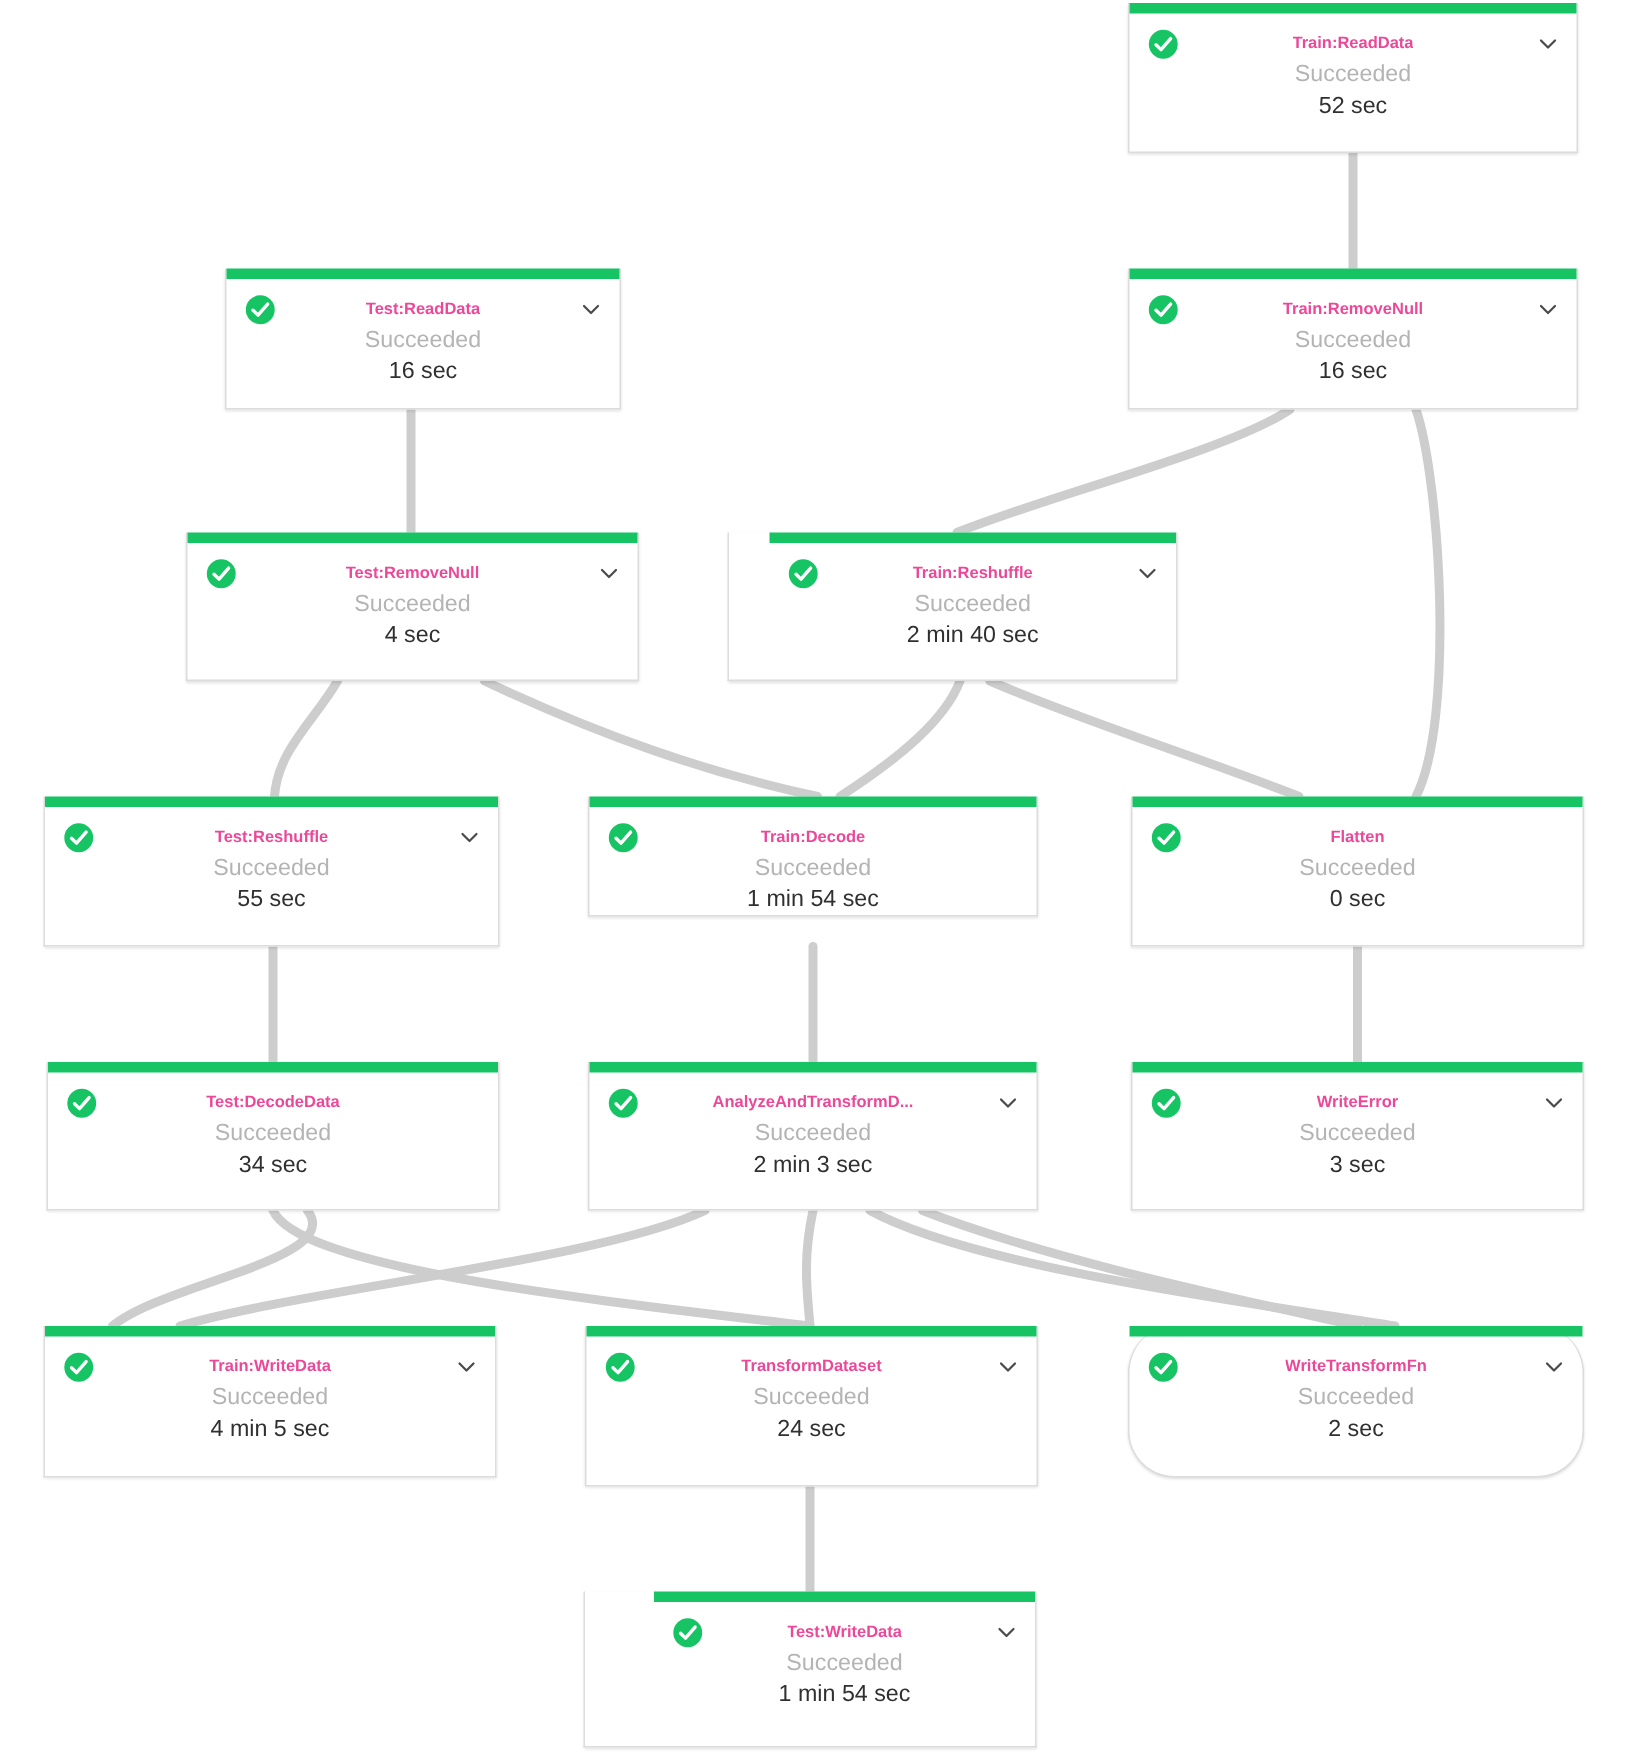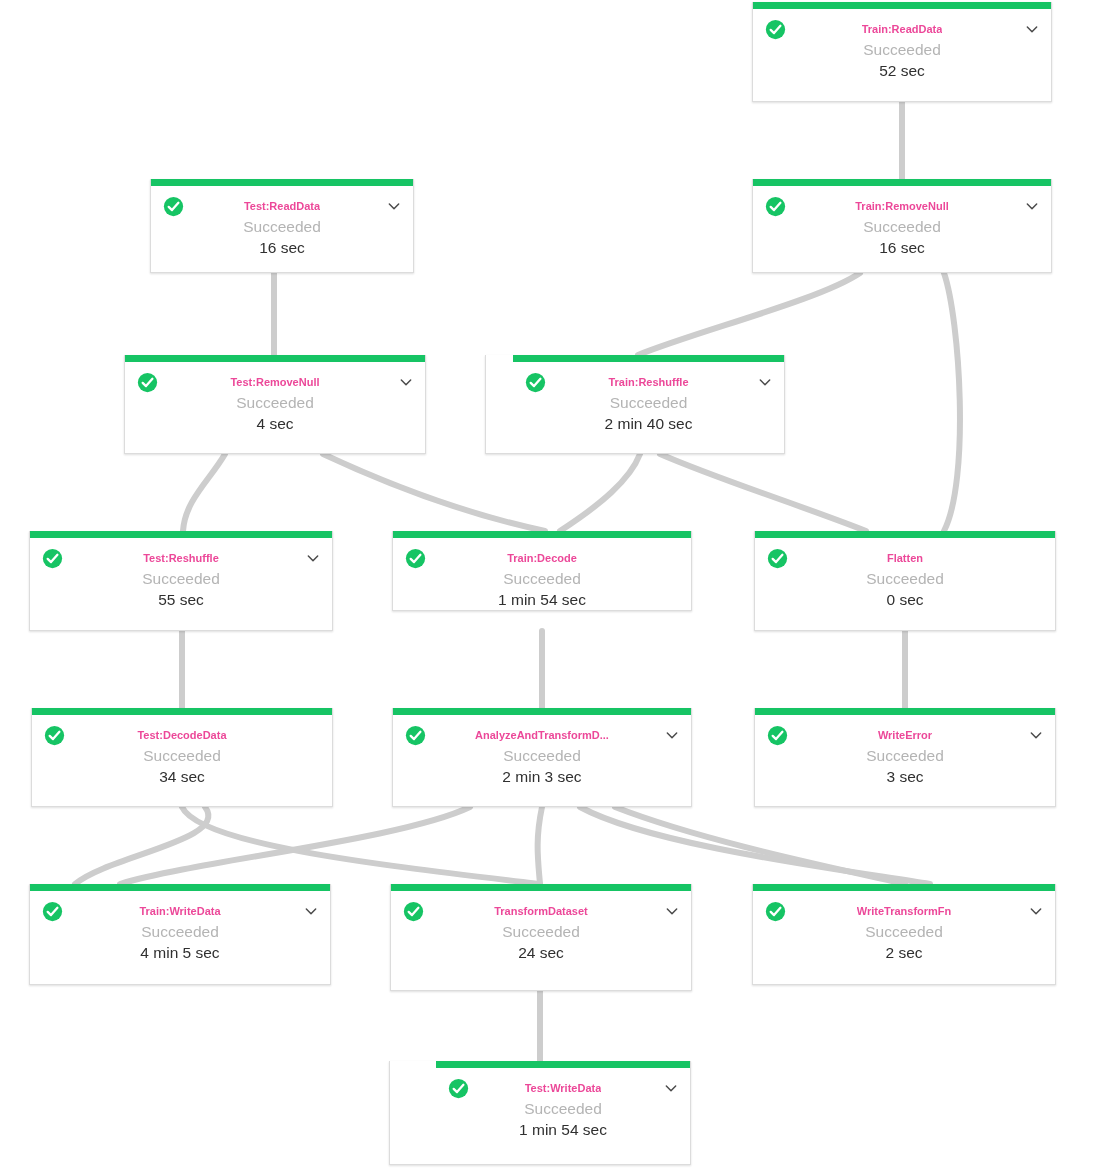--- a/index.html
+++ b/index.html
@@ -343,21 +343,21 @@
       <span class="chevron">
         <svg viewBox="0 0 24 24" width="16" height="16" xmlns="http://www.w3.org/2000/svg">
           <path d="M5 9 L12 16 L19 9" fill="none" stroke="#4a4a4a" stroke-width="2.2" stroke-linecap="round" stroke-linejoin="round"></path>
         </svg>
       </span>
       <div class="node-title">TransformDataset</div>
       <div class="node-status">Succeeded</div>
       <div class="node-duration">24 sec</div>
     </div>
   </div>
-      <div class="node" style="left: 752px; top: 884px; width: 304px; height: 101px;">
+      <div class="node" style="left: 752px; top: 884px; width: 304px; height: 101px; border-radius: 31px;">
     <div class="node-accent" style="background: rgb(22, 196, 100);"></div>
     <div class="node-body">
       <span class="status-icon">
         <svg viewBox="0 0 24 24" width="21" height="21" xmlns="http://www.w3.org/2000/svg">
           <circle cx="12" cy="12" r="11" fill="#16c464"></circle>
           <path d="M6.5 12.4 L10.3 16.1 L17.6 7.7" fill="none" stroke="#ffffff" stroke-width="2.6" stroke-linecap="round" stroke-linejoin="round"></path>
         </svg>
       </span>
       <span class="chevron">
         <svg viewBox="0 0 24 24" width="16" height="16" xmlns="http://www.w3.org/2000/svg">

